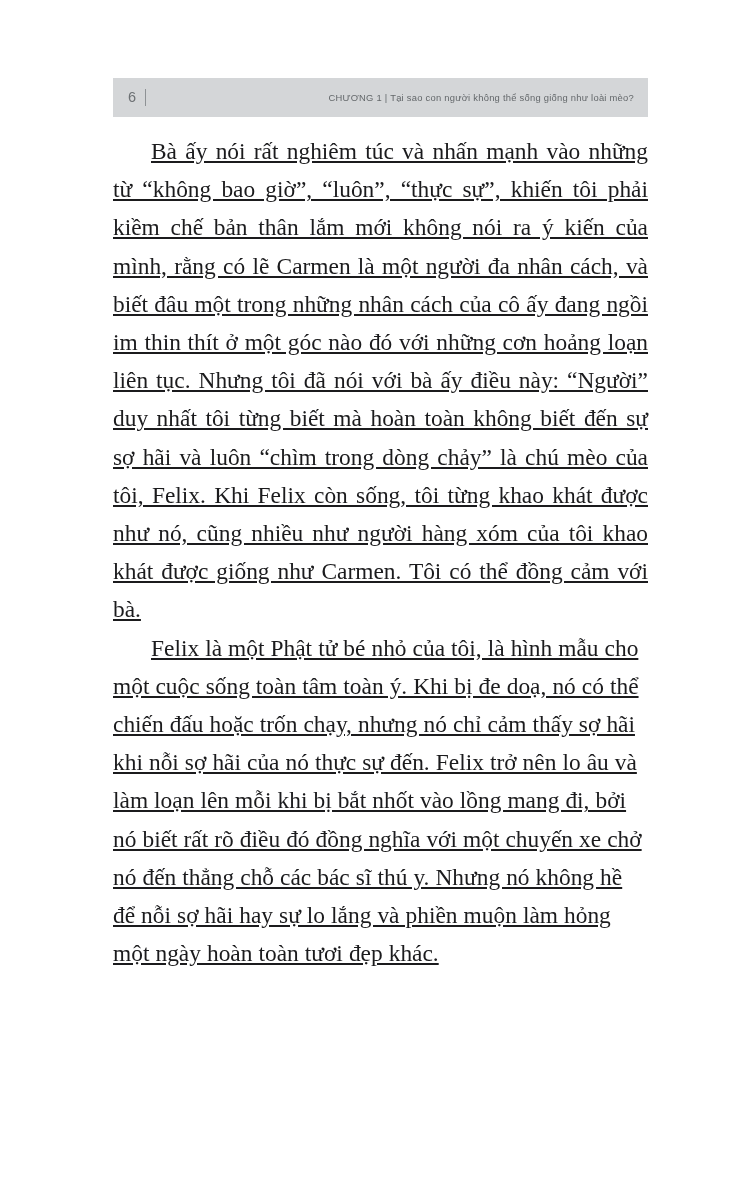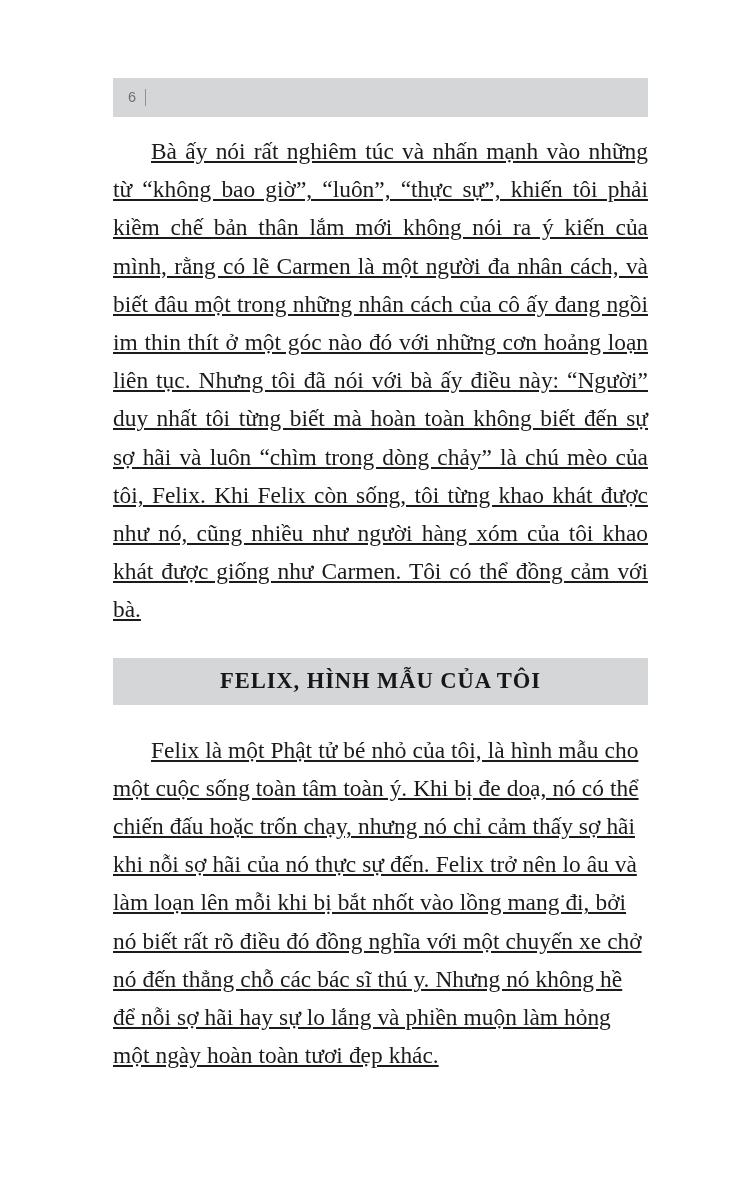--- a/index.html
+++ b/index.html
@@ -115,27 +115,25 @@
 </head>
 <body>
 
 <div class="page">
 
   <div class="running-header">
     <div class="folio-group">
       <span class="folio">6</span>
       <span class="folio-rule"></span>
     </div>
+    <div class="chapter-line">CHƯƠNG 1 | Tại sao con người không thể sống giống như loài mèo?</div>
   </div>
 
   <div class="content">
 
     <p class="body indent">Bà ấy nói rất nghiêm túc và nhấn mạnh vào những từ “không bao giờ”, “luôn”, “thực sự”, khiến tôi phải kiềm chế bản thân lắm mới không nói ra ý kiến của mình, rằng có lẽ Carmen là một người đa nhân cách, và biết đâu một trong những nhân cách của cô ấy đang ngồi im thin thít ở một góc nào đó với những cơn hoảng loạn liên tục. Nhưng tôi đã nói với bà ấy điều này: “Người” duy nhất tôi từng biết mà hoàn toàn không biết đến sự sợ hãi và luôn “chìm trong dòng chảy” là chú mèo của tôi, Felix. Khi Felix còn sống, tôi từng khao khát được như nó, cũng nhiều như người hàng xóm của tôi khao khát được giống như Carmen. Tôi có thể đồng cảm với bà.</p>
 
-    <div class="section-band">
-      <h2>FELIX, HÌNH MẪU CỦA TÔI</h2>
-    </div>
 
     <p class="body indent last-flush">Felix là một Phật tử bé nhỏ của tôi, là hình mẫu cho một cuộc sống toàn tâm toàn ý. Khi bị đe doạ, nó có thể chiến đấu hoặc trốn chạy, nhưng nó chỉ cảm thấy sợ hãi khi nỗi sợ hãi của nó thực sự đến. Felix trở nên lo âu và làm loạn lên mỗi khi bị bắt nhốt vào lồng mang đi, bởi nó biết rất rõ điều đó đồng nghĩa với một chuyến xe chở nó đến thẳng chỗ các bác sĩ thú y. Nhưng nó không hề để nỗi sợ hãi hay sự lo lắng và phiền muộn làm hỏng một ngày hoàn toàn tươi đẹp khác.</p>
 
   </div>
 
 </div>
 
 </body></html>

